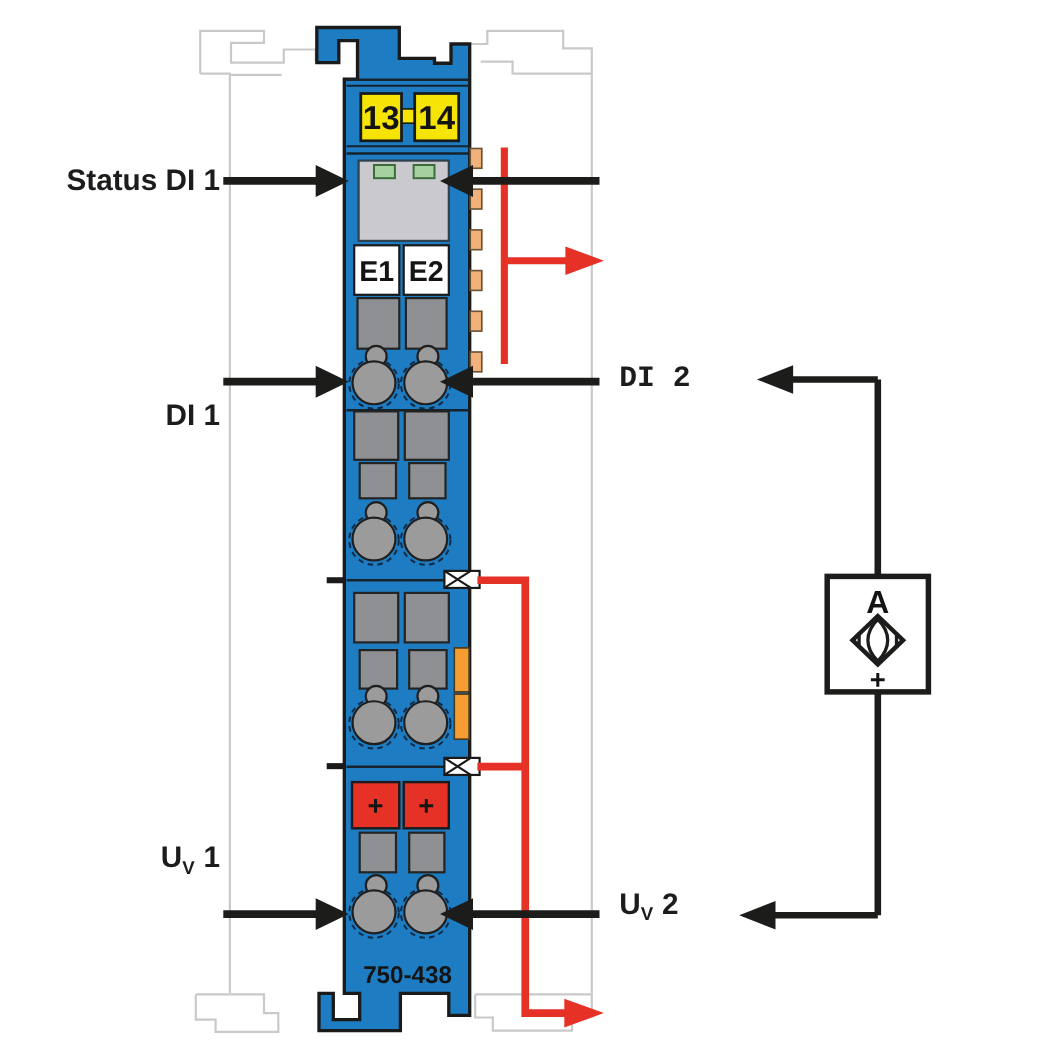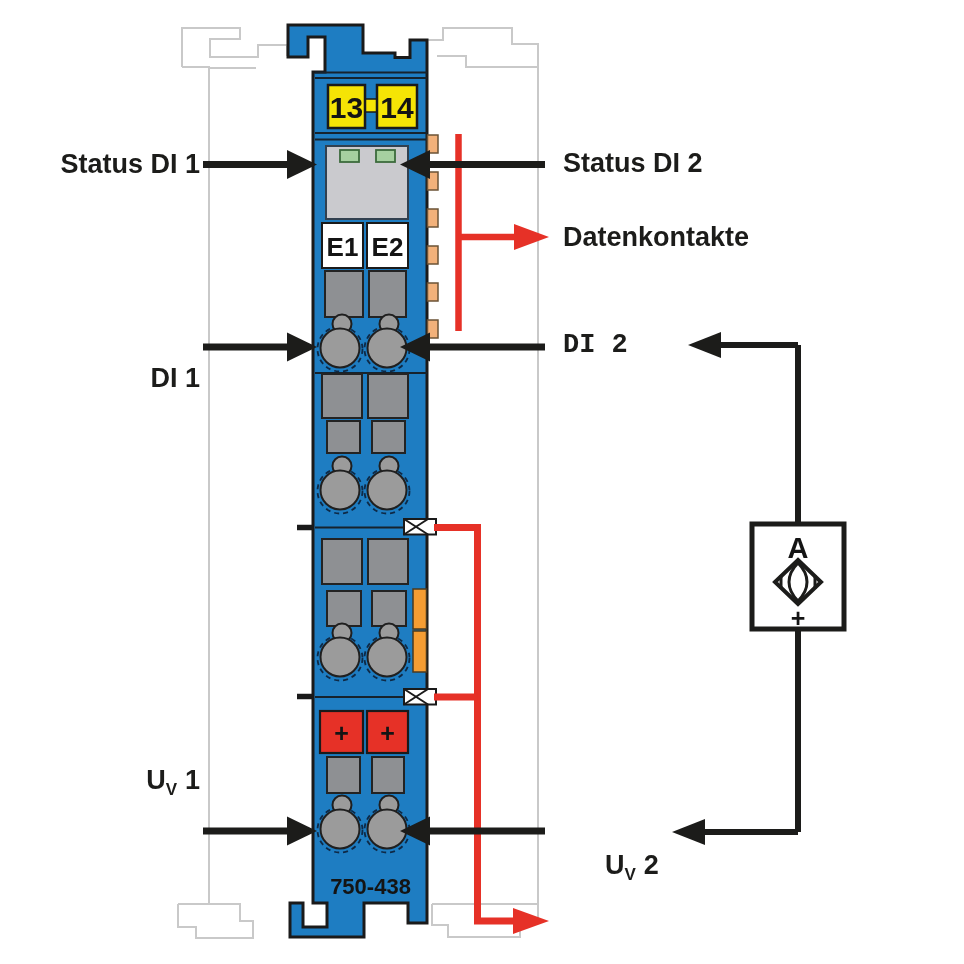--- a/index.html
+++ b/index.html
@@ -164,32 +164,26 @@
     <line x1="203" y1="831" x2="289" y2="831" stroke-width="7"></line>
     <polygon points="317,831 287,816.5 287,845.5" stroke="none"></polygon>
     <line x1="430" y1="831" x2="545" y2="831" stroke-width="7"></line>
     <polygon points="400,831 430,816.5 430,845.5" stroke="none"></polygon>
   </g>
 </svg>
 
 <div class="label right-align" style="right:764px;top:164px;">
   <span>Status DI 1</span>
 </div>
-<div class="label" style="left:563px;top:163px;">
-  <span>Status DI 2</span>
-</div>
-<div class="label" style="left:563px;top:237px;">
-  <span>Datenkontakte</span>
-</div>
 <div class="label right-align" style="right:764px;top:346px;margin-top:32px;">
   <span>DI 1</span>
 </div>
 <div class="label" style="left:563px;top:345px;font-family:Liberation Mono, monospace;">
   <span>DI 2</span>
 </div>
 <div class="label right-align" style="right:764px;top:780px;">
   <span>U</span><span class="sub">V</span><span class="num">1</span>
 </div>
-<div class="label" style="left:563px;top:865px;margin-left:42px;">
+<div class="label" style="left:563px;top:822px;">
   <span>U</span><span class="sub">V</span><span class="num">2</span>
 </div>
 
 </div>
 
 </body></html>

